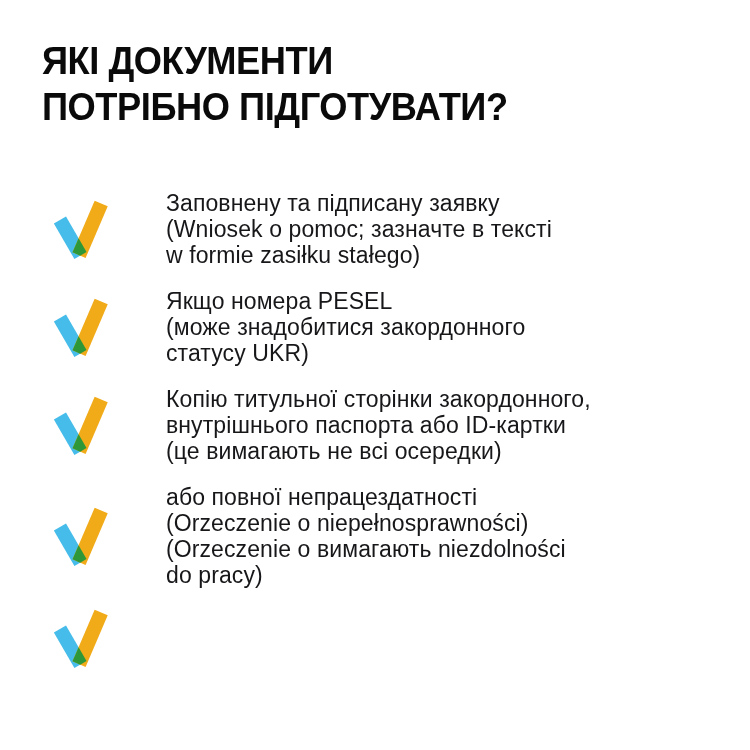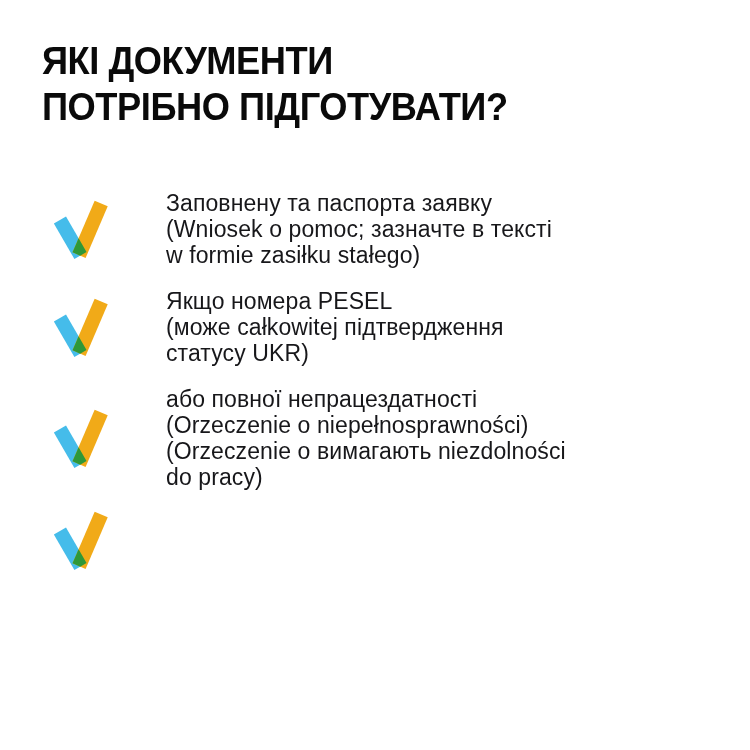--- a/index.html
+++ b/index.html
@@ -67,39 +67,51 @@
     <div>ПОТРІБНО ПІДГОТУВАТИ?</div>
   </div>
   <div class="list" id="list">
   <div class="row">
     <svg class="icon" viewBox="0 0 60 65" aria-hidden="true">
       <polygon points="2,26 15,18.5 37,56.6 24,64.1" fill="#45BCEA"></polygon>
       <polygon points="22,57 45.7,1.7 59.7,7.7 36,63" fill="#F1AA18"></polygon>
       <polygon points="22,57 28.5,41.9 37,56.6 30.2,60.5" fill="#2E9838"></polygon>
     </svg>
     <div class="text">
-          <div>Заповнену та паспорта заявку</div>
+          <div>Заповнену та підписану заявку</div>
           <div>(Wniosek o pomoc; зазначте в тексті</div>
           <div>w formie zasiłku stałego)</div>
         </div>
   </div>
 
   <div class="row">
     <svg class="icon" viewBox="0 0 60 65" aria-hidden="true">
       <polygon points="2,26 15,18.5 37,56.6 24,64.1" fill="#45BCEA"></polygon>
       <polygon points="22,57 45.7,1.7 59.7,7.7 36,63" fill="#F1AA18"></polygon>
       <polygon points="22,57 28.5,41.9 37,56.6 30.2,60.5" fill="#2E9838"></polygon>
     </svg>
     <div class="text">
           <div>Якщо номера PESEL</div>
-          <div>(може całkowitej підтвердження</div>
+          <div>(може знадобитися закордонного</div>
           <div>статусу UKR)</div>
         </div>
   </div>
 
+  <div class="row">
+    <svg class="icon" viewBox="0 0 60 65" aria-hidden="true">
+      <polygon points="2,26 15,18.5 37,56.6 24,64.1" fill="#45BCEA"></polygon>
+      <polygon points="22,57 45.7,1.7 59.7,7.7 36,63" fill="#F1AA18"></polygon>
+      <polygon points="22,57 28.5,41.9 37,56.6 30.2,60.5" fill="#2E9838"></polygon>
+    </svg>
+    <div class="text">
+          <div>Копію титульної сторінки закордонного,</div>
+          <div>внутрішнього паспорта або ID-картки</div>
+          <div>(це вимагають не всі осередки)</div>
+        </div>
+  </div>
 
   <div class="row">
     <svg class="icon" viewBox="0 0 60 65" aria-hidden="true">
       <polygon points="2,26 15,18.5 37,56.6 24,64.1" fill="#45BCEA"></polygon>
       <polygon points="22,57 45.7,1.7 59.7,7.7 36,63" fill="#F1AA18"></polygon>
       <polygon points="22,57 28.5,41.9 37,56.6 30.2,60.5" fill="#2E9838"></polygon>
     </svg>
     <div class="text">
           <div>або повної непрацездатності</div>
           <div>(Orzeczenie o niepełnosprawności)</div>

